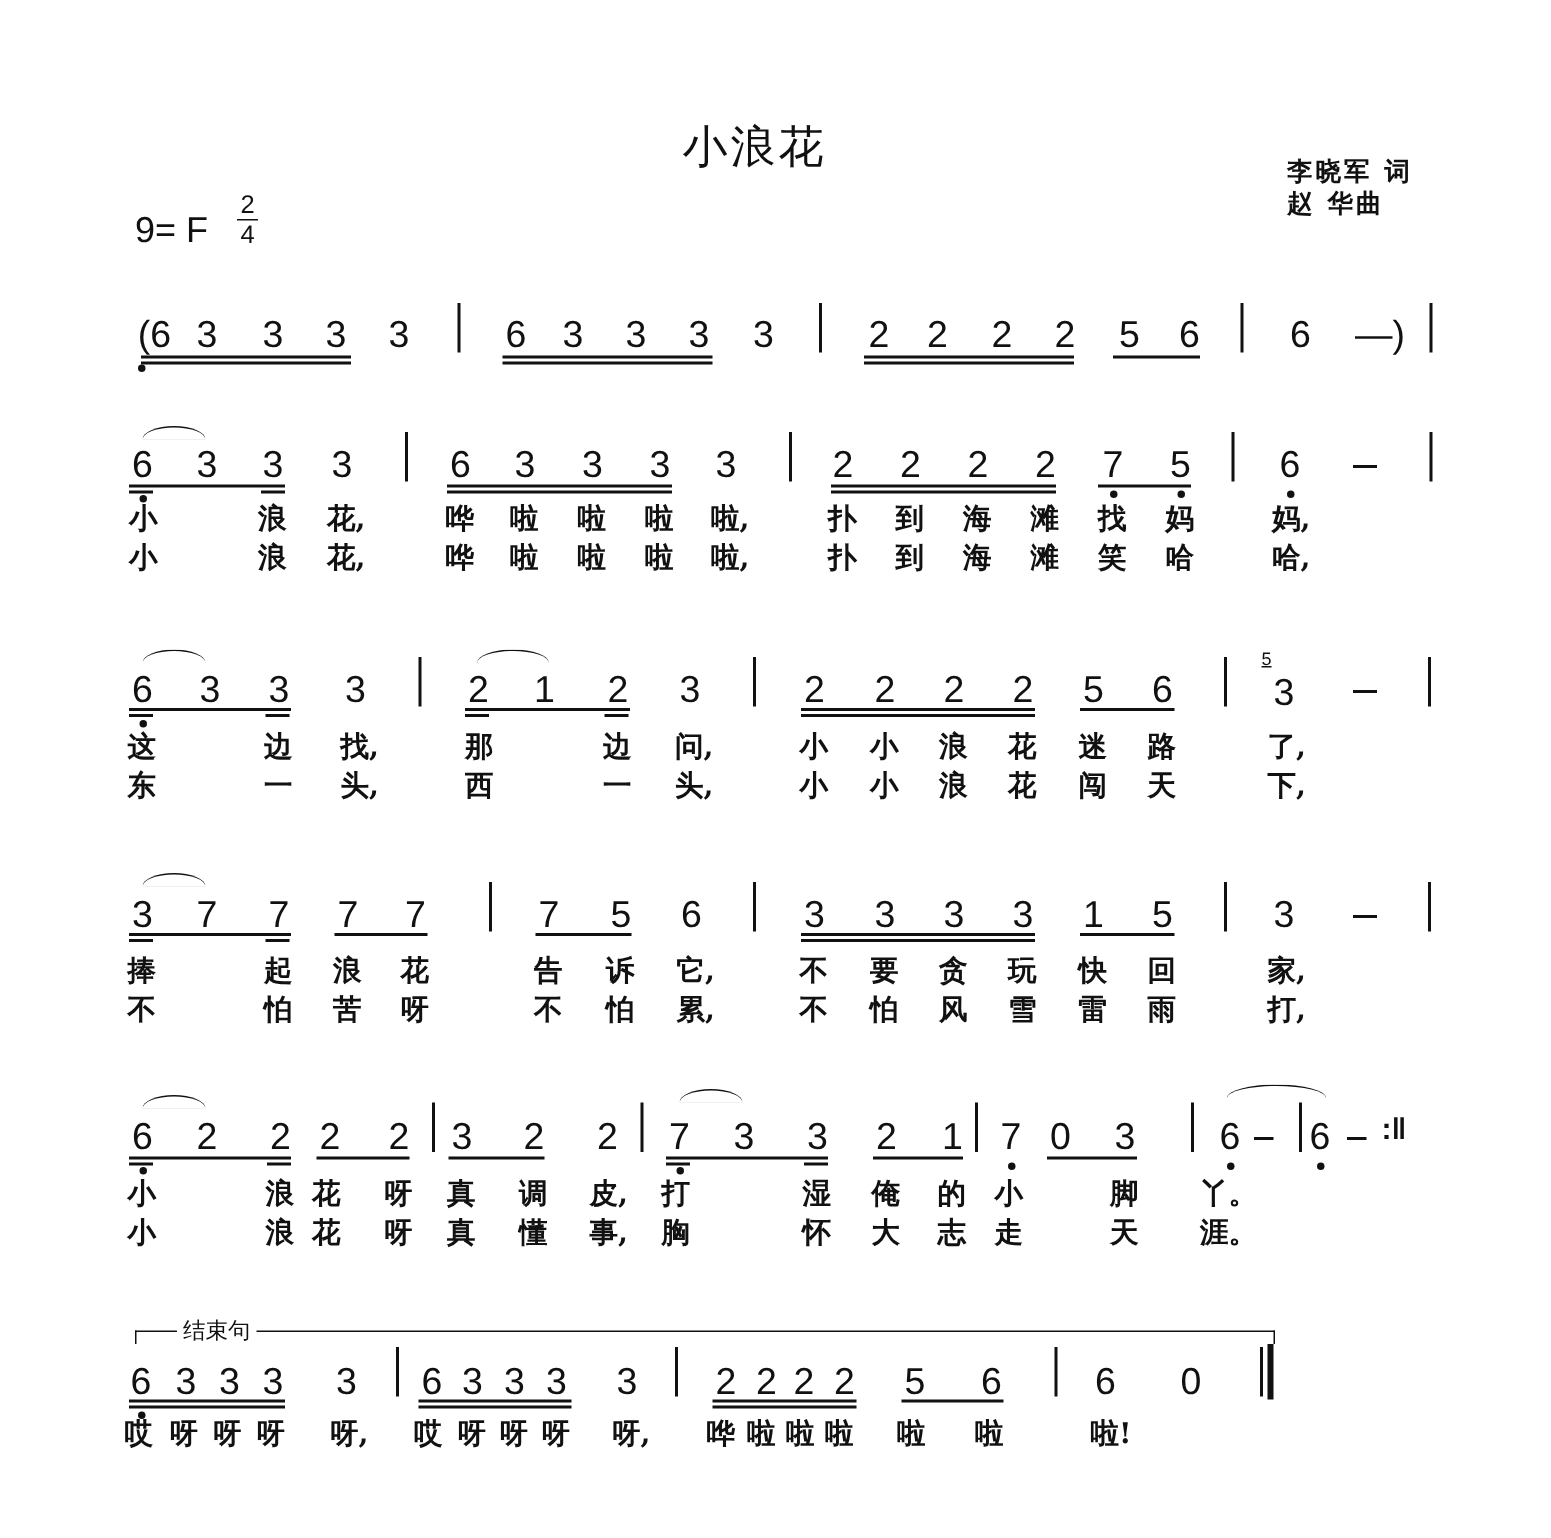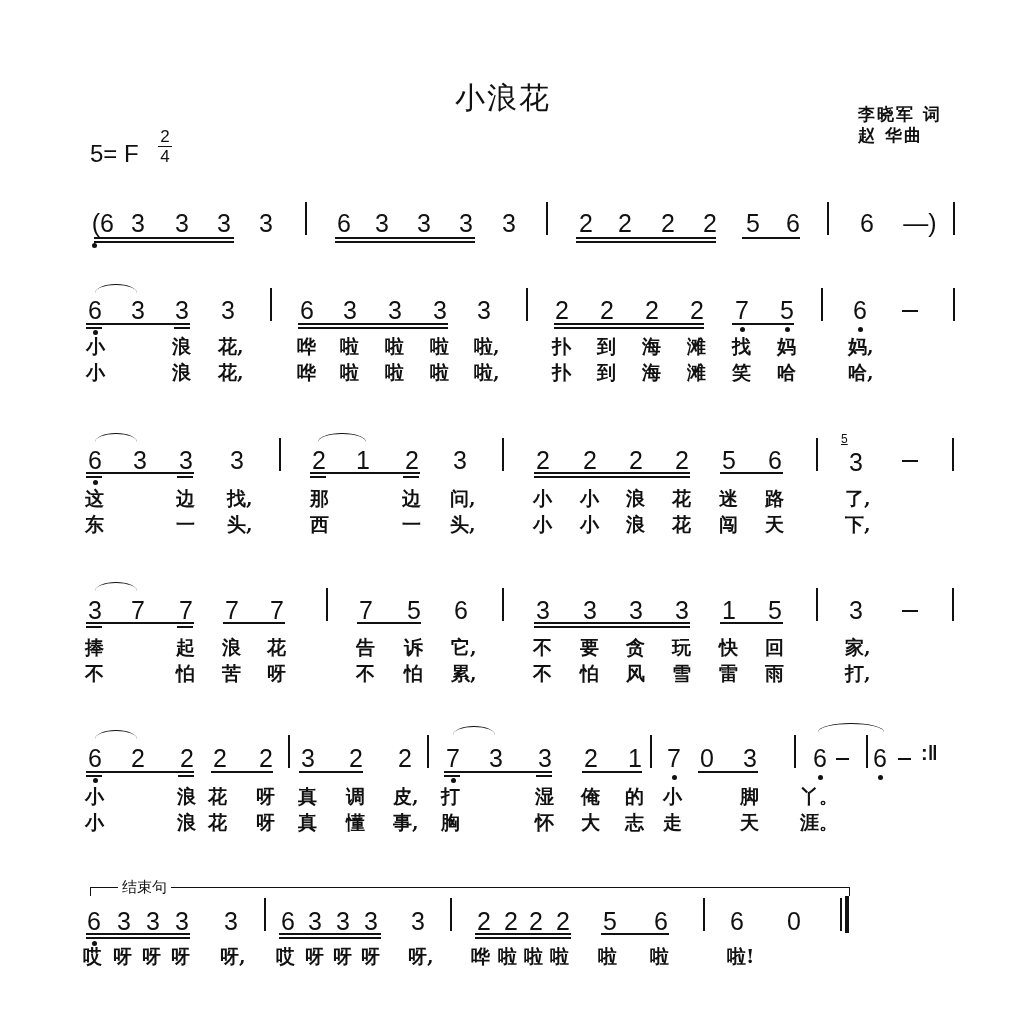--- a/index.html
+++ b/index.html
@@ -19,21 +19,21 @@
   .ly{position:absolute;font-size:19px;font-weight:bold;font-family:"DejaVu Serif","Liberation Serif",serif;line-height:22px;}
   .slur{position:absolute;border-top:1.8px solid #111;border-radius:50% 50% 0 0/100% 100% 0 0;height:8px;}
   .dash{position:absolute;width:16px;height:2px;background:#111;}
 </style>
 </head>
 <body>
 
 <div class="abs title">小浪花</div>
 <div class="abs credit" style="top:103px">李晓军 词</div>
 <div class="abs credit" style="top:124px">赵  华曲</div>
-<div class="abs key">5= F</div>
+<div class="abs key">9= F</div>
 <div class="abs ts">
   <span class="n" style="position:static;width:auto;font-size:17px;line-height:17px">2</span>
   <span class="bar"></span>
   <span class="n" style="position:static;width:auto;font-size:17px;line-height:17px">4</span>
 </div>
 
 <div>
   <span class="n dotb" style="left:84px;top:210px;width:30px;text-align:right">(6</span>
   <span class="n" style="left:128px;top:210px">3</span>
   <span class="n" style="left:172px;top:210px">3</span>

